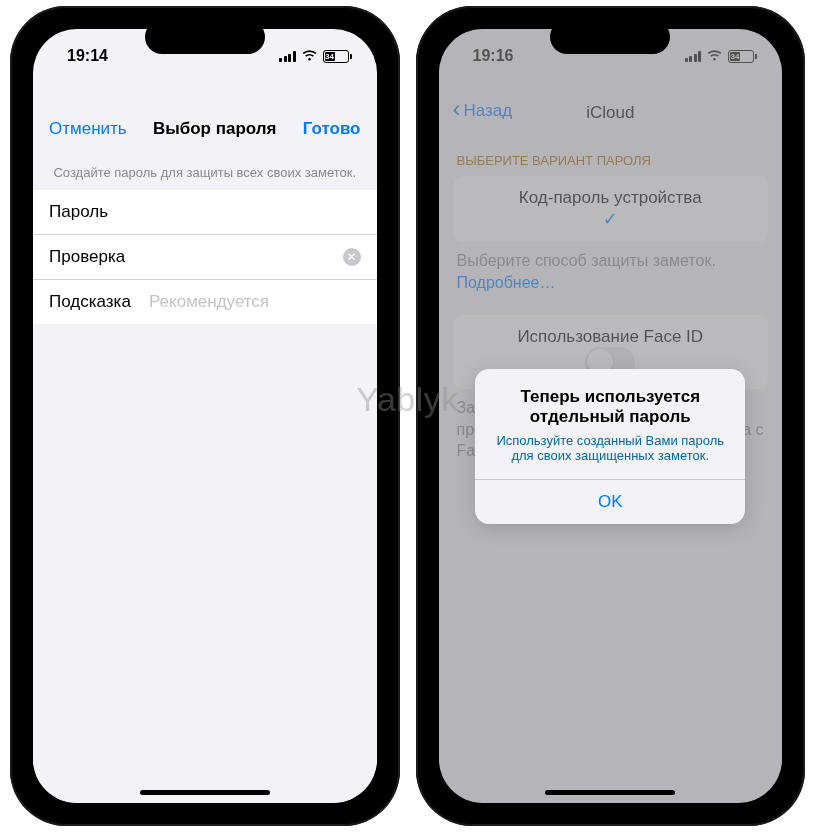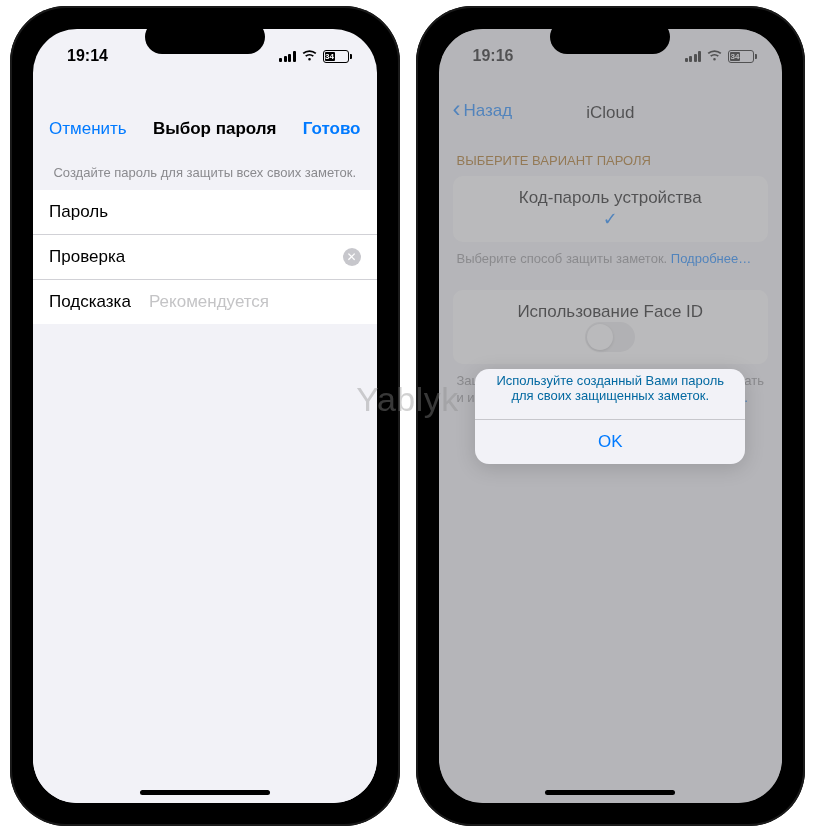--- a/index.html
+++ b/index.html
@@ -121,21 +121,21 @@
   .cell-group {
     background:#fff; margin: 0 14px; border-radius:10px; overflow:hidden;
   }
   .cell {
     display:flex; justify-content:space-between; align-items:center;
     padding:12px 16px; font-size:17px; color:#000; border-bottom:0.5px solid #d1d1d6;flex-direction:column;
   }
   .cell:last-child{border-bottom:none;}
   .check { color:#007aff; font-size:18px;}
   .section-footer{
-    font-size:13px; color:#8a8a8e; padding:8px 18px; line-height:1.35;
+    font-size:16px; color:#8a8a8e; padding:8px 18px; line-height:1.35;
   }
   .link{ color:#007aff;}
   .switch {
     width:50px; height:30px; background:#e9e9eb; border-radius:15px; position:relative;
   }
   .switch::after{
     content:""; position:absolute; top:2px; left:2px; width:26px; height:26px; background:#fff; border-radius:50%;
     box-shadow:0 1px 3px rgba(0,0,0,0.2);
   }
   
@@ -269,20 +269,21 @@
             <div class="switch"></div>
           </div>
         </div>
         <div class="section-footer">
           <span>Защищенные заметки можно будет просматривать и изменять после входа с Face ID. </span><span class="link">Подробнее…</span>
         </div>
       </div>
 
       <div class="dim"></div>
       <div class="alert">
+        <div class="alert-title">Теперь используется отдельный пароль</div>
         <div class="alert-msg">Используйте созданный Вами пароль для своих защищенных заметок.</div>
         <div class="alert-divider"></div>
         <div class="alert-ok">OK</div>
       </div>
       <div class="home-indicator"></div>
     </div>
   </div>
 </div>
 
 <div class="watermark">Yablyk</div>

